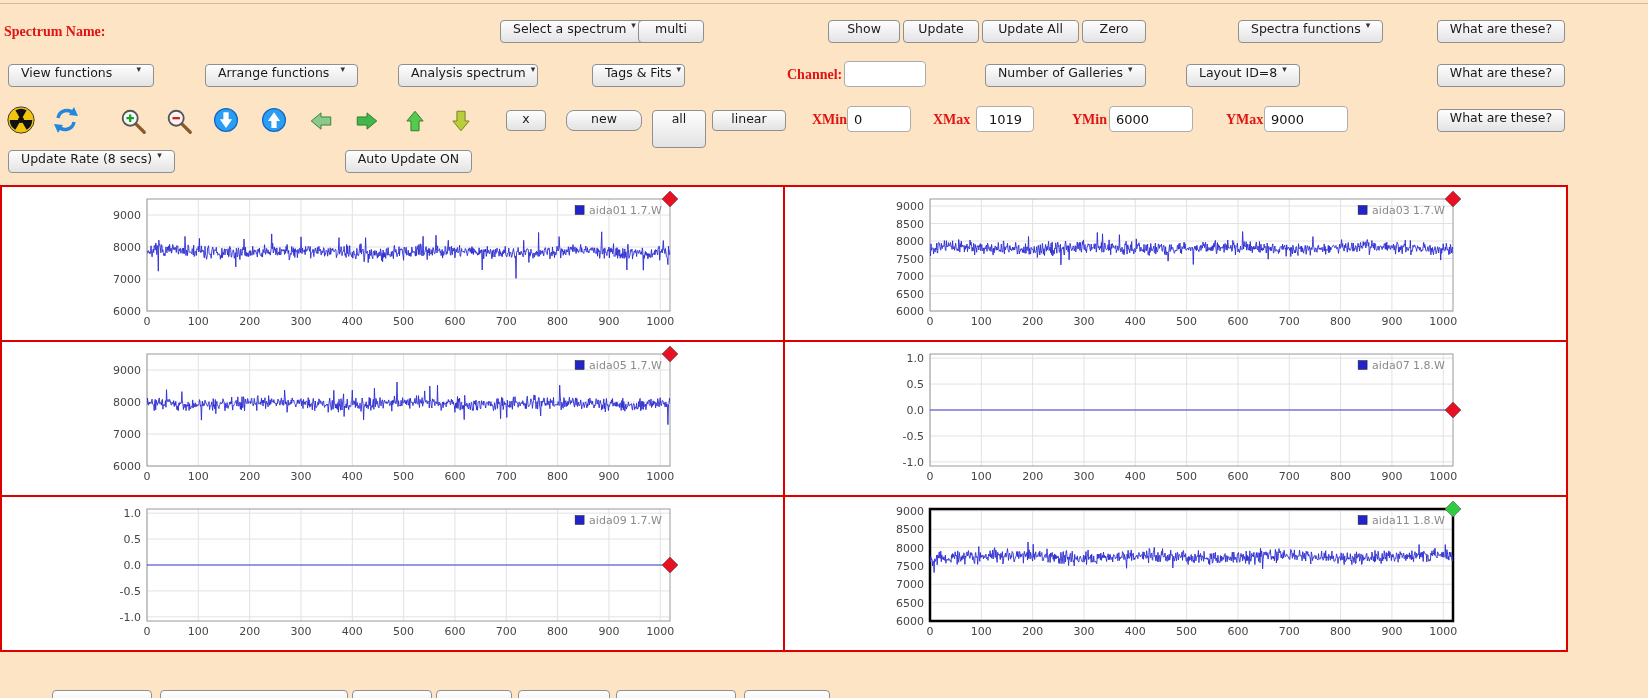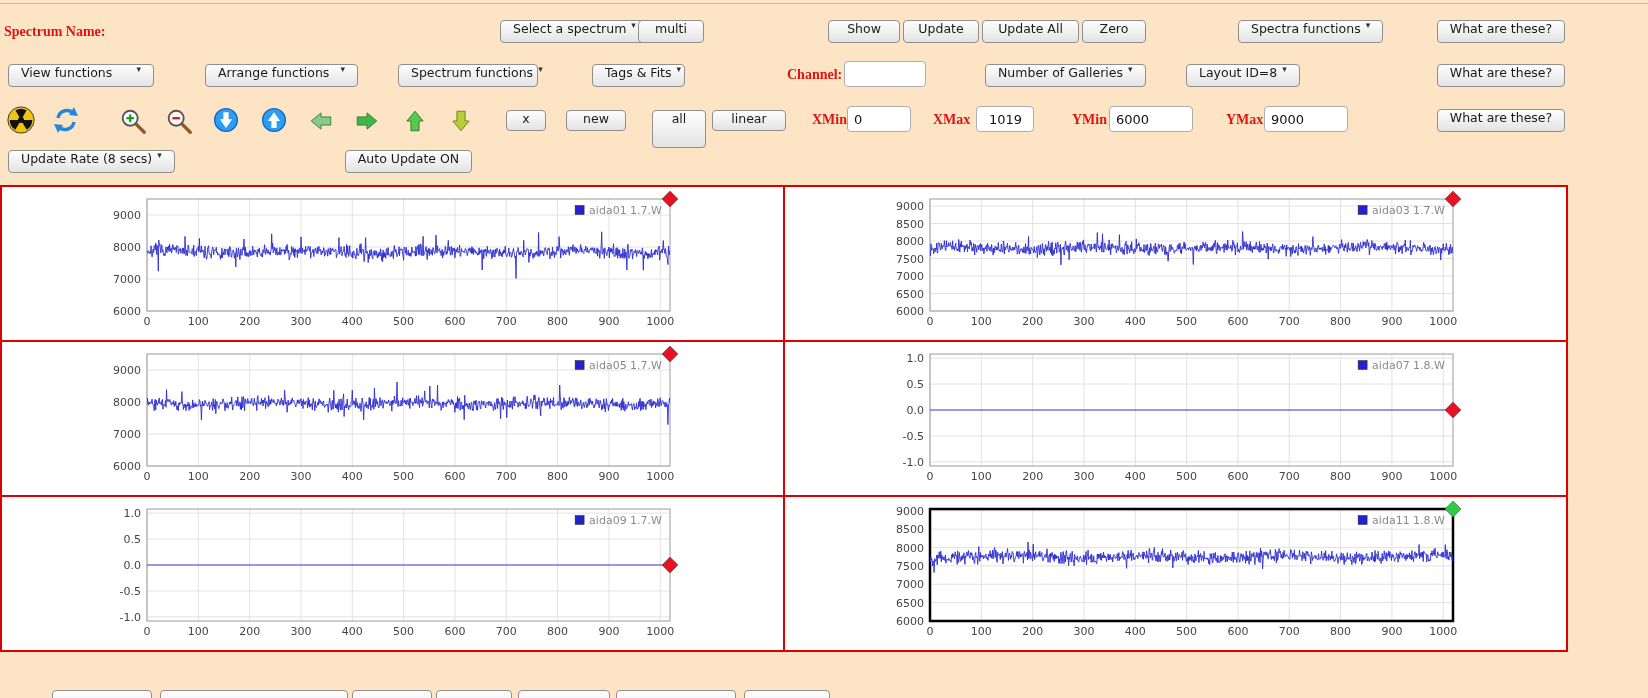--- a/index.html
+++ b/index.html
@@ -52,21 +52,21 @@
 
   <span class="btn dd" style="left:8px;top:64px;width:146px;justify-content:space-between;">
     <span>View functions</span>
     <span class="caret">▾</span>
   </span>
   <span class="btn dd" style="left:205px;top:64px;width:153px;justify-content:space-between;">
     <span>Arrange functions</span>
     <span class="caret">▾</span>
   </span>
   <span class="btn dd" style="left:398px;top:64px;width:140px;justify-content:space-between;">
-    <span>Spectrum functions</span>
+    <span>Analysis spectrum</span>
     <span class="caret">▾</span>
   </span>
   <span class="btn dd" style="left:592px;top:64px;width:93px;justify-content:space-between;">
     <span>Tags &amp; Fits</span>
     <span class="caret">▾</span>
   </span>
   <span class="rlabel" style="left:787px;top:67px;">Channel:</span>
   <input class="input" style="left: 844px; top: 61px; width: 82px;" value="">
   <span class="btn dd" style="left:985px;top:64px;">
     <span>Number of Galleries</span>
@@ -136,21 +136,21 @@
         <polygon points="16,4 26,16 21,16 21,28 11,28 11,16 6,16" fill="#58c94f" stroke="#2e7d32" stroke-width="1.2"></polygon>
       </svg>
   </span>
   <span class="tool-icon" style="left:448px;top:106px;width:26px;height:30px;">
     <svg viewBox="0 0 32 32">
         <polygon points="16,28 26,16 21,16 21,4 11,4 11,16 6,16" fill="#b9cf3a" stroke="#74801f" stroke-width="1.2"></polygon>
       </svg>
   </span>
 
   <span class="btn" style="left:506px;top:110px;width:40px;height:21px;">x</span>
-  <span class="btn" style="left:566px;top:110px;width:60px;height:21px;">new</span>
+  <span class="btn" style="left:566px;top:110px;width:76px;height:21px;border-radius:8px;">new</span>
   <span class="btn" style="left:652px;top:110px;width:54px;height:38px;">all</span>
   <span class="btn" style="left:712px;top:110px;width:74px;height:21px;">linear</span>
 
   <span class="rlabel" style="left:812px;top:112px;">XMin</span>
   <input class="input" style="left: 847px; top: 106px; width: 64px;" value="0">
   <span class="rlabel" style="left:933px;top:112px;">XMax</span>
   <input class="input" style="left: 976px; top: 106px; width: 58px; padding-left: 12px;" value="1019">
   <span class="rlabel" style="left:1072px;top:112px;">YMin</span>
   <input class="input" style="left: 1109px; top: 106px; width: 84px;" value="6000">
   <span class="rlabel" style="left:1226px;top:112px;">YMax</span>

